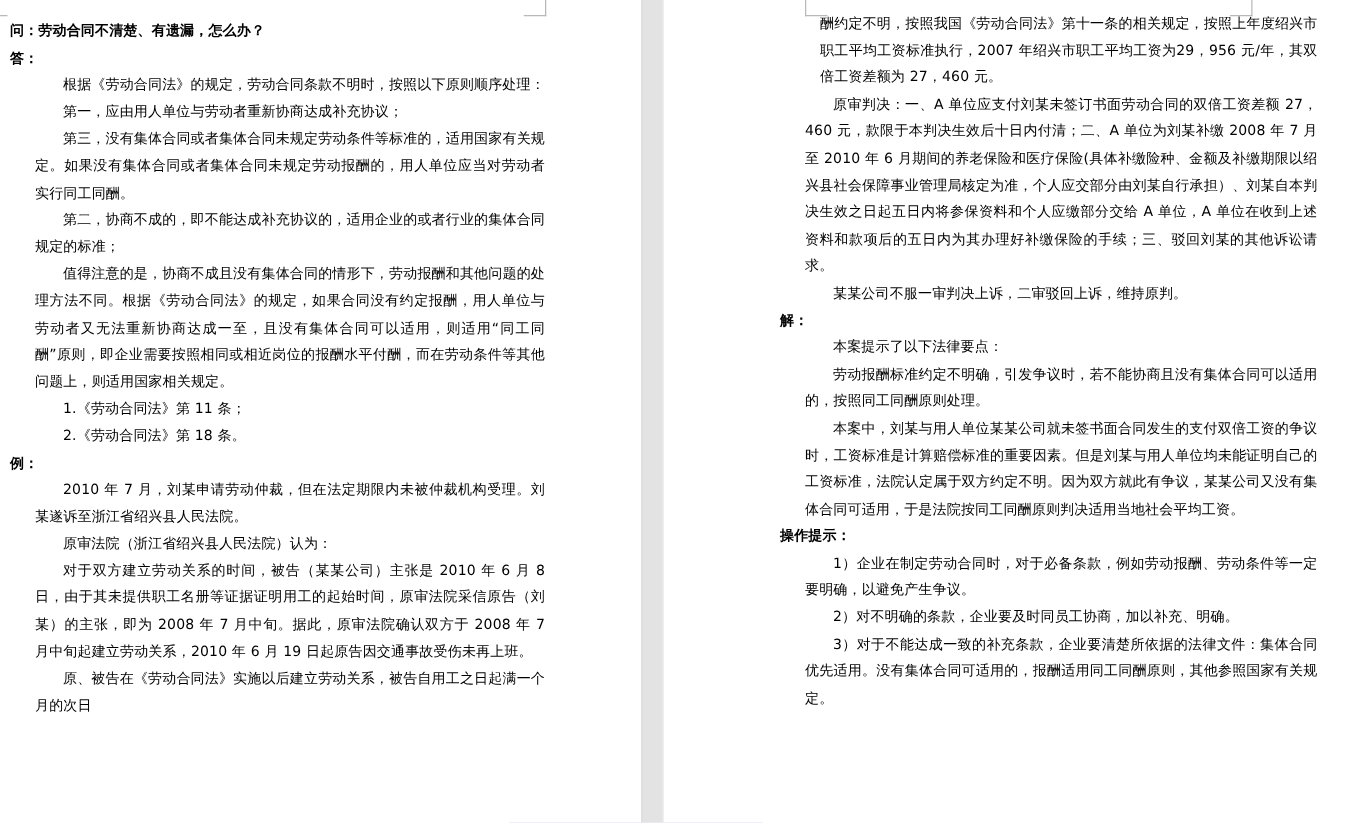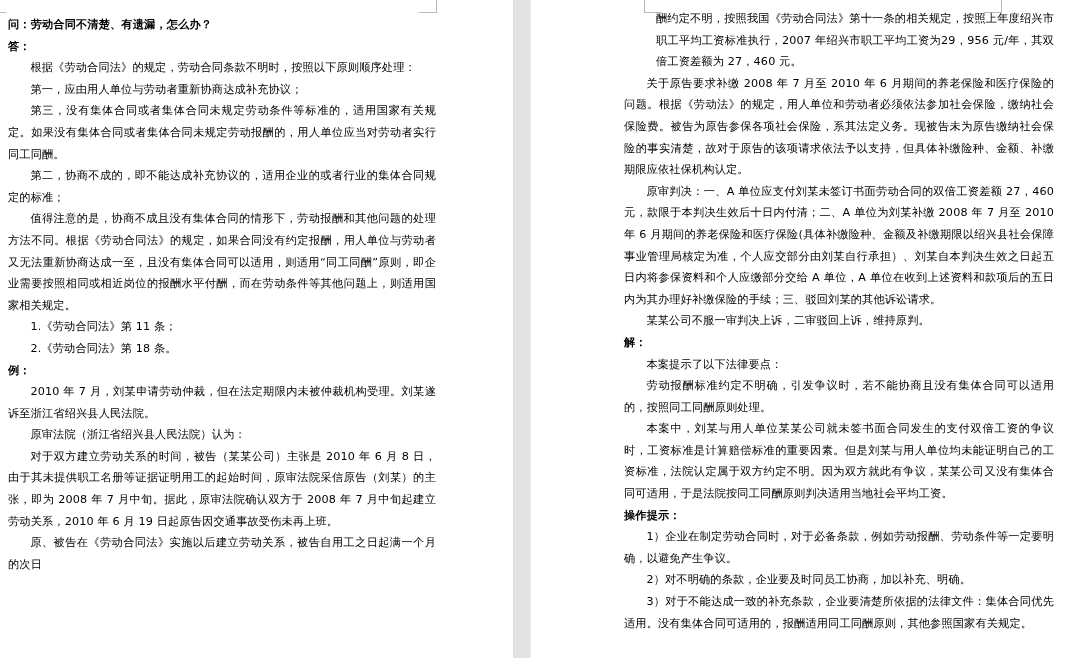--- a/index.html
+++ b/index.html
@@ -74,21 +74,21 @@
   }
   .page-left .textcol  { left: 8px;  width: 428px; top: 14px; }
   .page-right .textcol { left: 84px; width: 430px; top: 8px; }
 
   p {
     margin: 0;
     padding: 0;
     font-weight: normal;
   }
 
-  p.indent   { text-indent: 2em; }
+  p.indent   { text-indent: 2em; margin-left: 20px; }
   p.noindent { text-indent: 0; margin-left: 32px; }
   p.bold     { font-weight: bold; text-indent: 0; }
   p.heading  { font-weight: bold; text-indent: 0; }
 
   
   p { text-align-last: auto; }
 </style>
 </head>
 <body>
 
@@ -117,21 +117,20 @@
   </div>
 
   <div class="gutter"></div>
 
   <div class="page page-right">
     <div class="crop-mark cm-rtl"></div>
     <div class="crop-mark cm-rtr"></div>
 
     <div class="textcol">
       <p class="noindent">酬约定不明，按照我国《劳动合同法》第十一条的相关规定，按照上年度绍兴市职工平均工资标准执行，2007 年绍兴市职工平均工资为29，956 元/年，其双倍工资差额为 27，460 元。</p>
-      <p class="indent">关于原告要求补缴 2008 年 7 月至 2010 年 6 月期间的养老保险和医疗保险的问题。根据《劳动法》的规定，用人单位和劳动者必须依法参加社会保险，缴纳社会保险费。被告为原告参保各项社会保险，系其法定义务。现被告未为原告缴纳社会保险的事实清楚，故对于原告的该项请求依法予以支持，但具体补缴险种、金额、补缴期限应依社保机构认定。</p>
       <p class="indent">原审判决：一、A 单位应支付刘某未签订书面劳动合同的双倍工资差额 27，460 元，款限于本判决生效后十日内付清；二、A 单位为刘某补缴 2008 年 7 月至 2010 年 6 月期间的养老保险和医疗保险(具体补缴险种、金额及补缴期限以绍兴县社会保障事业管理局核定为准，个人应交部分由刘某自行承担）、刘某自本判决生效之日起五日内将参保资料和个人应缴部分交给 A 单位，A 单位在收到上述资料和款项后的五日内为其办理好补缴保险的手续；三、驳回刘某的其他诉讼请求。</p>
       <p class="indent">某某公司不服一审判决上诉，二审驳回上诉，维持原判。</p>
       <p class="heading">解：</p>
       <p class="indent">本案提示了以下法律要点：</p>
       <p class="indent">劳动报酬标准约定不明确，引发争议时，若不能协商且没有集体合同可以适用的，按照同工同酬原则处理。</p>
       <p class="indent">本案中，刘某与用人单位某某公司就未签书面合同发生的支付双倍工资的争议时，工资标准是计算赔偿标准的重要因素。但是刘某与用人单位均未能证明自己的工资标准，法院认定属于双方约定不明。因为双方就此有争议，某某公司又没有集体合同可适用，于是法院按同工同酬原则判决适用当地社会平均工资。</p>
       <p class="heading">操作提示：</p>
       <p class="indent">1）企业在制定劳动合同时，对于必备条款，例如劳动报酬、劳动条件等一定要明确，以避免产生争议。</p>
       <p class="indent">2）对不明确的条款，企业要及时同员工协商，加以补充、明确。</p>
       <p class="indent">3）对于不能达成一致的补充条款，企业要清楚所依据的法律文件：集体合同优先适用。没有集体合同可适用的，报酬适用同工同酬原则，其他参照国家有关规定。</p>

